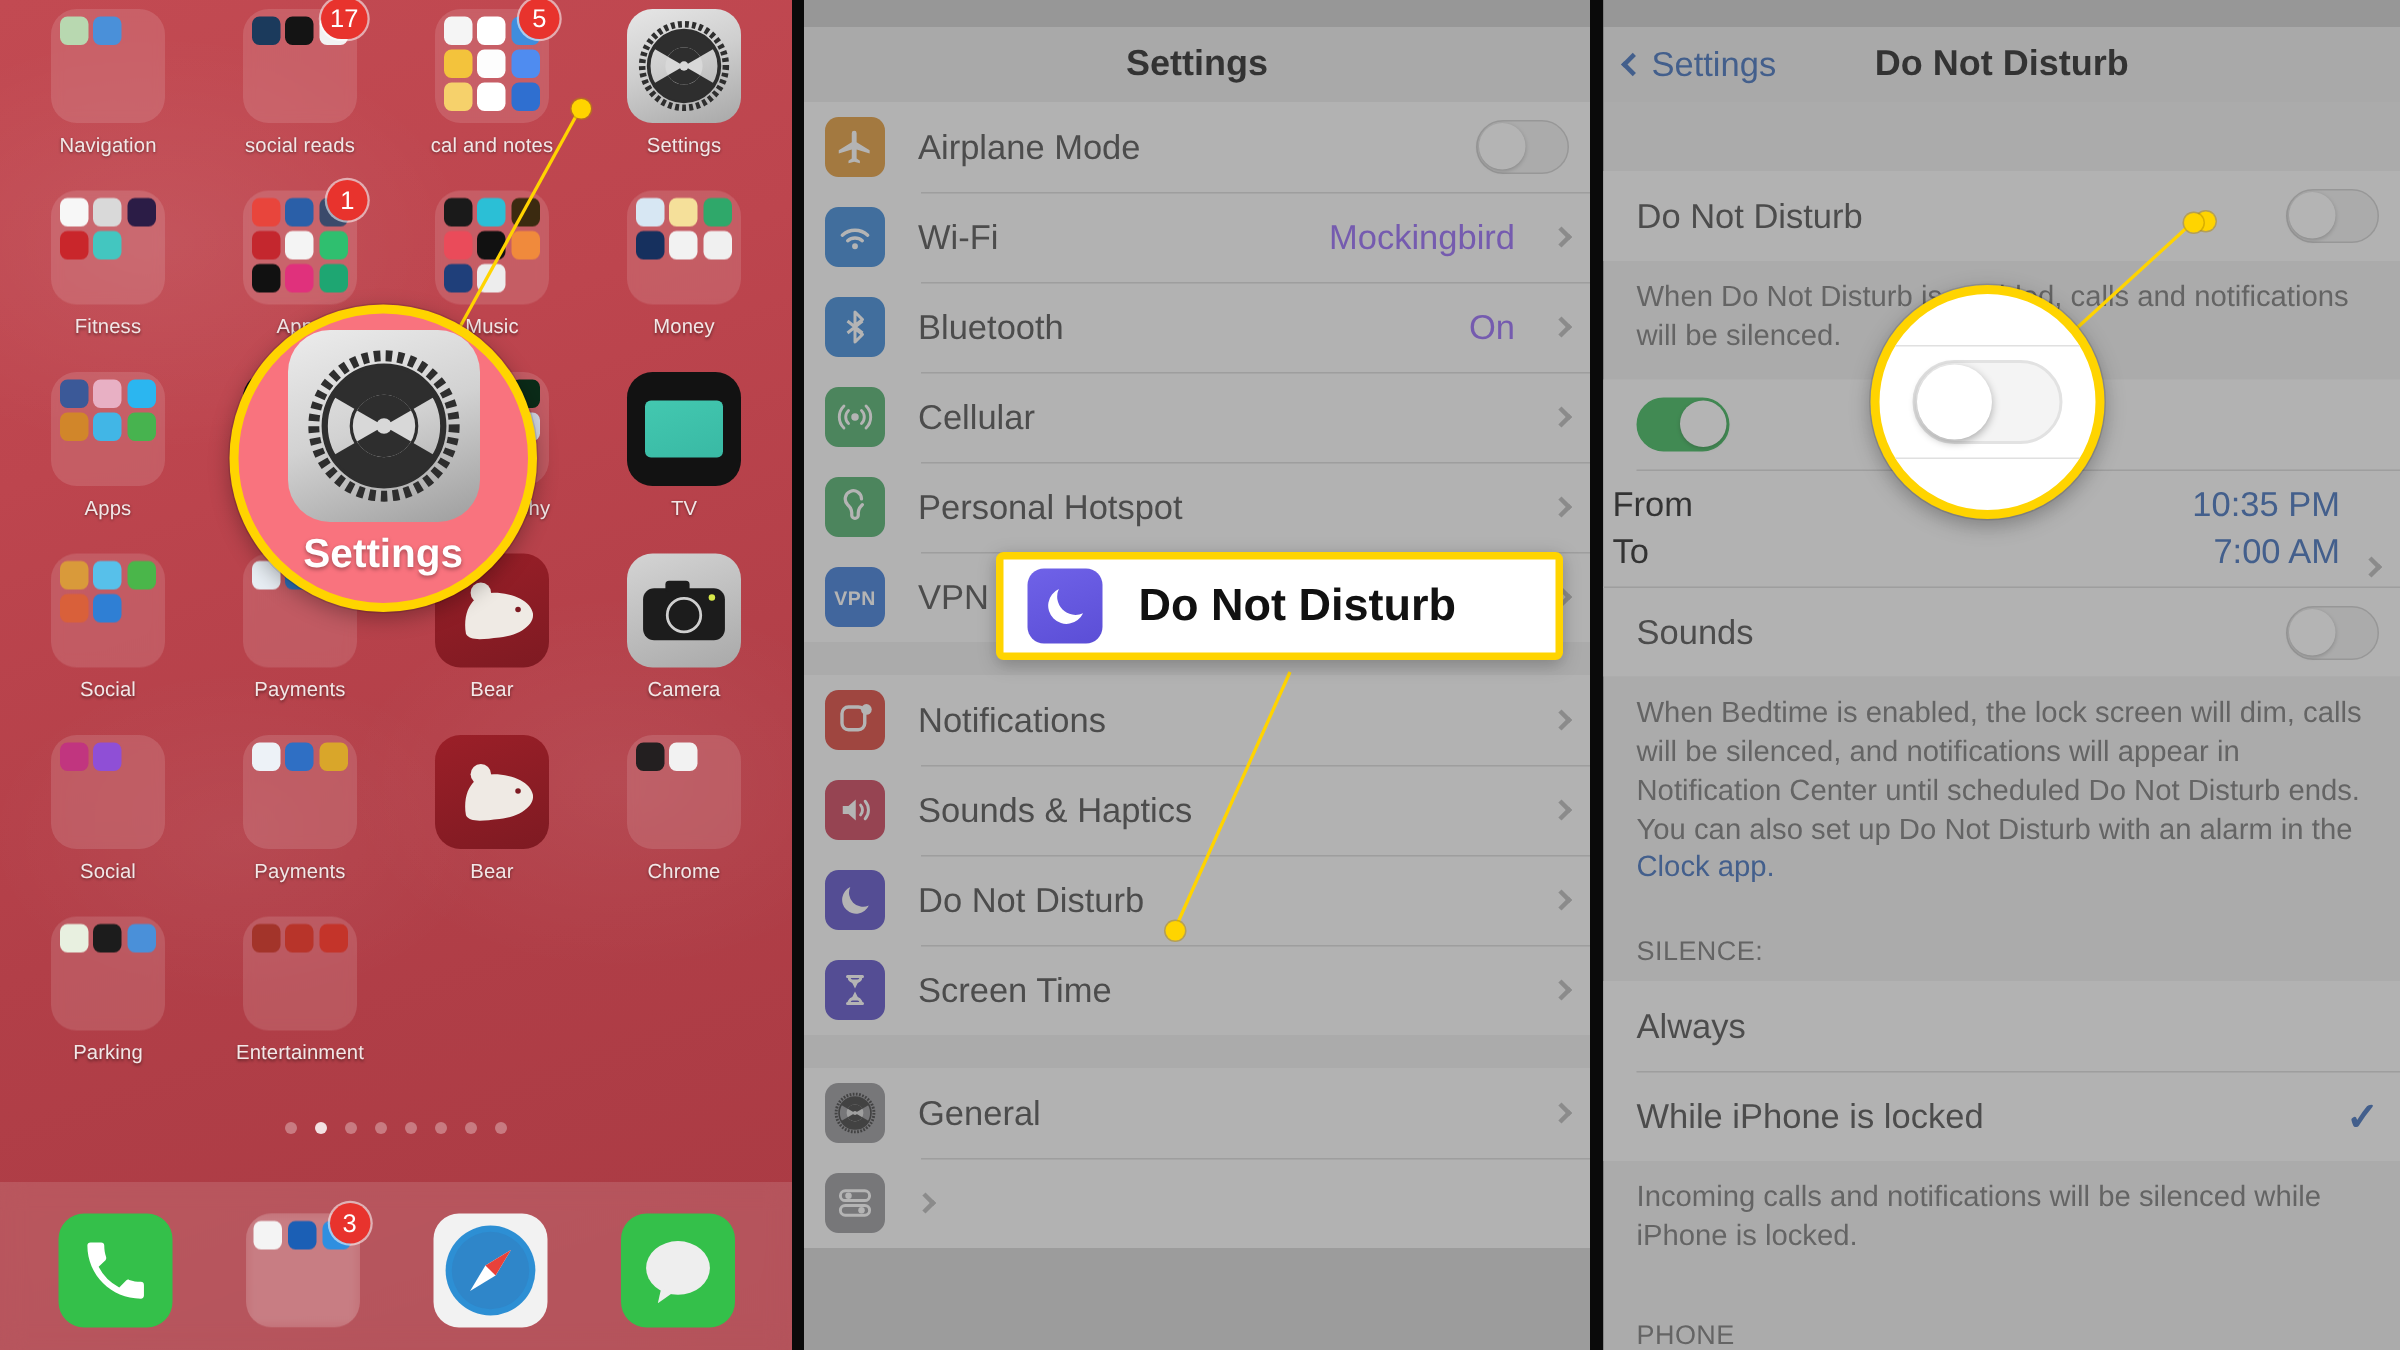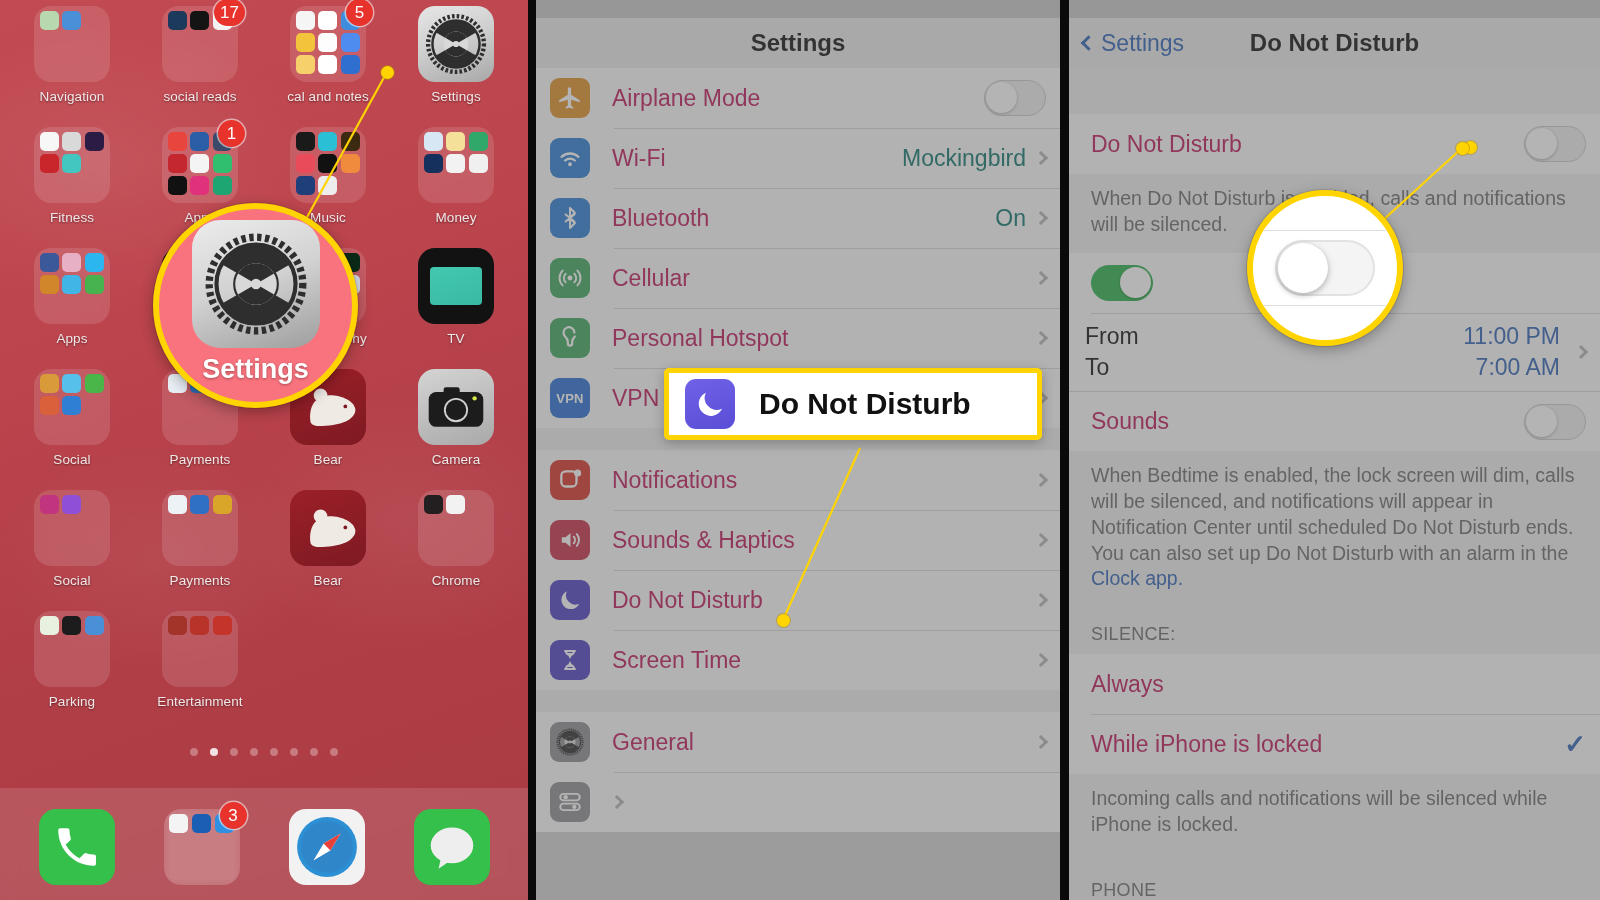--- a/index.html
+++ b/index.html
@@ -173,22 +173,22 @@
     content: ""; position: absolute; left: 78px; right: 0; top: 0;
     height: 1px; background: #d6d6d6;
   }
   .row.plain + .row.plain::before { left: 22px; }
   .ico {
     width: 40px; height: 40px; border-radius: 9px; flex: 0 0 40px;
     margin-right: 22px;
     display: flex; align-items: center; justify-content: center;
     color: #fff;
   }
-  .row-label { font-size: 23px; color: #be185d; flex: 1; white-space: nowrap; }
-  .row-value { font-size: 23px; color: #0f766e; margin-right: 10px; }
+  .row-label { font-size: 23px; color: #404040; flex: 1; white-space: nowrap; }
+  .row-value { font-size: 23px; color: #8b5cf6; margin-right: 26px; }
   .chev-right {
     width: 10px; height: 10px;
     border-top: 3px solid #b4b4b4; border-right: 3px solid #b4b4b4;
     transform: rotate(45deg); flex: 0 0 10px;
   }
 
   .toggle {
     width: 62px; height: 36px; border-radius: 18px; position: relative;
     background: #eeeeee; border: 1.6px solid #cacaca; flex: 0 0 62px;
   }
@@ -207,22 +207,22 @@
   }
   .section-note a { color: #2f62b5; text-decoration: none; }
   .section-head {
     font-size: 18px; color: #6c6c6c; letter-spacing: .3px;
     padding: 16px 0 9px 22px; background: #efefef;
   }
   .row.plain { padding-left: 22px; }
   .check { color: #2f62b5; font-size: 26px; font-weight: 700; }
 
   .stacked-row {
-    background: #fbfbfb; padding: 8px 14px 8px 16px; position: relative;
-    display: flex; align-items: center;
+    background: #fbfbfb; padding: 8px 14px 8px 6px; position: relative;
+    display: flex; align-items: flex-end;
   }
   .stacked-row::before {
     content: ""; position: absolute; left: 22px; right: 0; top: 0;
     height: 1px; background: #d6d6d6;
   }
   .stacked-col { flex: 1; }
   .sr-line { display: flex; justify-content: space-between; align-items: center; height: 31px; }
   .sr-label { font-size: 23px; color: #111; }
   .sr-val { font-size: 23px; color: #2f62b5; }
 
@@ -786,21 +786,21 @@
       <div class="row plain">
         <div class="toggle on" id="t-sched">
             <div class="knob"></div>
           </div>
       </div>
 
       <div class="stacked-row">
         <div class="stacked-col">
           <div class="sr-line">
             <span class="sr-label">From</span>
-            <span class="sr-val">11:00 PM</span>
+            <span class="sr-val">10:35 PM</span>
           </div>
           <div class="sr-line">
             <span class="sr-label">To</span>
             <span class="sr-val">7:00 AM</span>
           </div>
         </div>
         <div class="chev-right" style="margin-left:16px;"></div>
       </div>
 
       <div class="row plain" style="border-top:1px solid #d6d6d6;">

